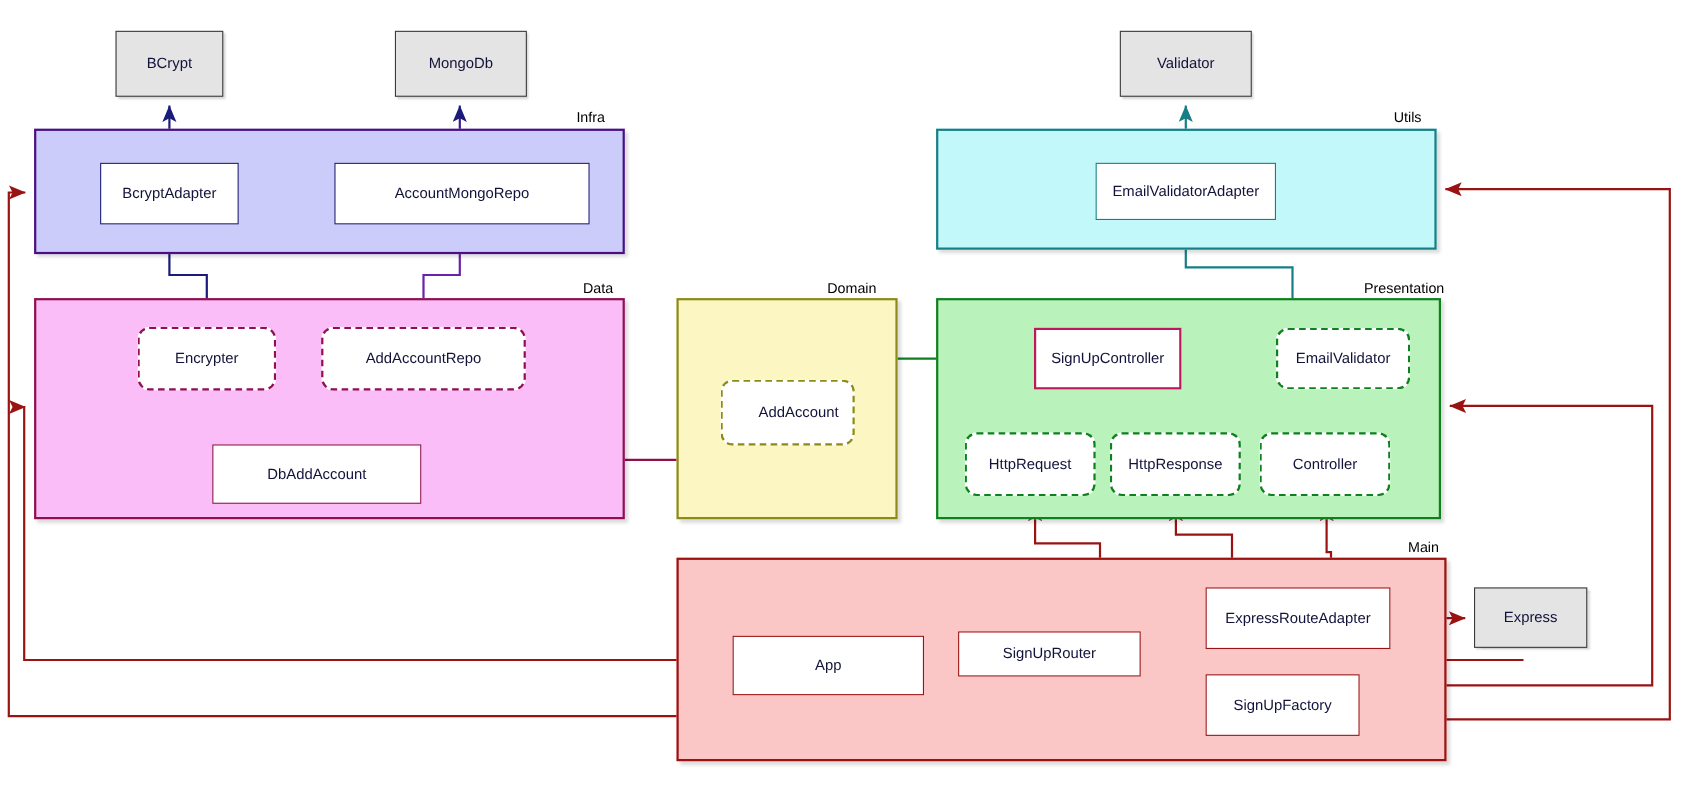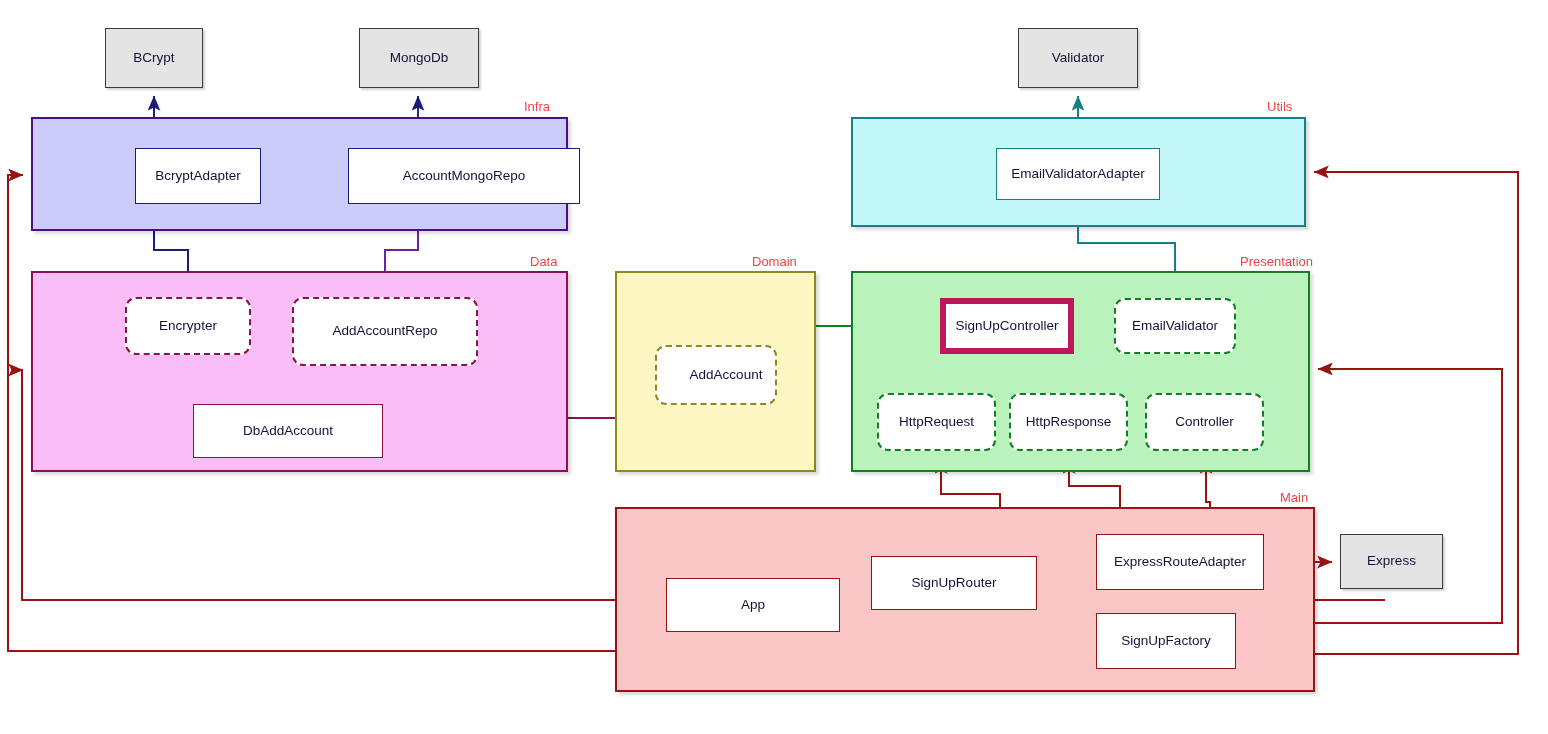--- a/index.html
+++ b/index.html
@@ -7,37 +7,37 @@
   #stage{position:relative;width:1548px;height:734px;overflow:hidden;background:#fff;}
   #stage > svg{position:absolute;left:0;top:0;}
 
   .node{position:absolute;box-sizing:border-box;display:flex;align-items:center;
         justify-content:center;text-align:center;background:#ffffff;
         font-size:13.5px;color:#12123a;line-height:1.2;z-index:3;}
   .node span{pointer-events:none;padding:0 4px;}
 
   .ext{background:#e4e4e4;border:1.6px solid #3b3b3b;box-shadow:2px 2px 2px rgba(0,0,0,.18);}
 
-  .grp-label{position:absolute;font-size:13px;color:#ef4444;z-index:4;white-space:nowrap;}
+  .grp-label{position:absolute;font-size:13px;color:#000000;z-index:4;white-space:nowrap;}
 
   .grp{position:absolute;box-sizing:border-box;z-index:1;
        box-shadow:3px 3px 3px rgba(0,0,0,.14);}
 
   .g-infra{background:#ccccfa;border:2px solid #4b0f82;}
   .g-data{background:#fbbdf7;border:2px solid #8f0f4f;}
   .g-domain{background:#fbf6c2;border:2px solid #8c8a18;}
   .g-pres{background:#b9f2bb;border:2px solid #0f8020;}
   .g-utils{background:#c3f8fb;border:2px solid #157f85;}
   .g-main{background:#fac6c6;border:2px solid #9b1212;}
 
-  .n-infra{border:1.7px solid #1b1b7a;margin-left:44px;}
+  .n-infra{border:1.7px solid #1b1b7a;}
   .n-data-solid{border:1.7px solid #8f0f4f;}
   .n-data-iface{border:2px dashed #8f0f4f;border-radius:11px;}
   .n-domain-iface{border:2px dashed #8c8a18;border-radius:11px;padding-left:20px;}
-  .n-pres-solid{border:6px solid #be185d;}
+  .n-pres-solid{border:2px solid #be185d;}
   .n-pres-iface{border:2px dashed #0f8020;border-radius:11px;}
   .n-utils{border:1.8px solid #157f85;}
   .n-main{border:1.8px solid #9b1212;}
 </style>
 </head>
 <body>
 
 <div id="stage">
 
   <svg width="1548" height="734">
@@ -150,55 +150,55 @@
   <div class="node n-infra" style="left:91px;top:148px;width:126px;height:56px;">
     <span>BcryptAdapter</span>
   </div>
   <div class="node n-infra" style="left:304px;top:148px;width:232px;height:56px;">
     <span>AccountMongoRepo</span>
   </div>
 
   <div class="node n-data-iface" style="left:125px;top:297px;width:126px;height:58px;">
     <span>Encrypter</span>
   </div>
-  <div class="node n-data-iface" style="left:292px;top:297px;width:186px;height:69px;">
+  <div class="node n-data-iface" style="left:292px;top:297px;width:186px;height:58px;">
     <span>AddAccountRepo</span>
   </div>
   <div class="node n-data-solid" style="left:193px;top:404px;width:190px;height:54px;">
     <span>DbAddAccount</span>
   </div>
 
   <div class="node n-domain-iface" style="left:655px;top:345px;width:122px;height:60px;">
     <span>AddAccount</span>
   </div>
 
   <div class="node n-pres-solid" style="left:940px;top:298px;width:134px;height:56px;">
     <span>SignUpController</span>
   </div>
-  <div class="node n-pres-iface" style="left:1114px;top:298px;width:122px;height:56px;">
+  <div class="node n-pres-iface" style="left:1160px;top:298px;width:122px;height:56px;">
     <span>EmailValidator</span>
   </div>
   <div class="node n-pres-iface" style="left:877px;top:393px;width:119px;height:58px;">
     <span>HttpRequest</span>
   </div>
   <div class="node n-pres-iface" style="left:1009px;top:393px;width:119px;height:58px;">
     <span>HttpResponse</span>
   </div>
   <div class="node n-pres-iface" style="left:1145px;top:393px;width:119px;height:58px;">
     <span>Controller</span>
   </div>
 
   <div class="node n-utils" style="left:996px;top:148px;width:164px;height:52px;">
     <span>EmailValidatorAdapter</span>
   </div>
 
   <div class="node n-main" style="left:666px;top:578px;width:174px;height:54px;">
     <span>App</span>
   </div>
-  <div class="node n-main" style="left:871px;top:556px;width:166px;height:54px;">
+  <div class="node n-main" style="left:871px;top:574px;width:166px;height:41px;">
     <span>SignUpRouter</span>
   </div>
   <div class="node n-main" style="left:1096px;top:534px;width:168px;height:56px;">
     <span>ExpressRouteAdapter</span>
   </div>
   <div class="node n-main" style="left:1096px;top:613px;width:140px;height:56px;">
     <span>SignUpFactory</span>
   </div>
 
 </div>

